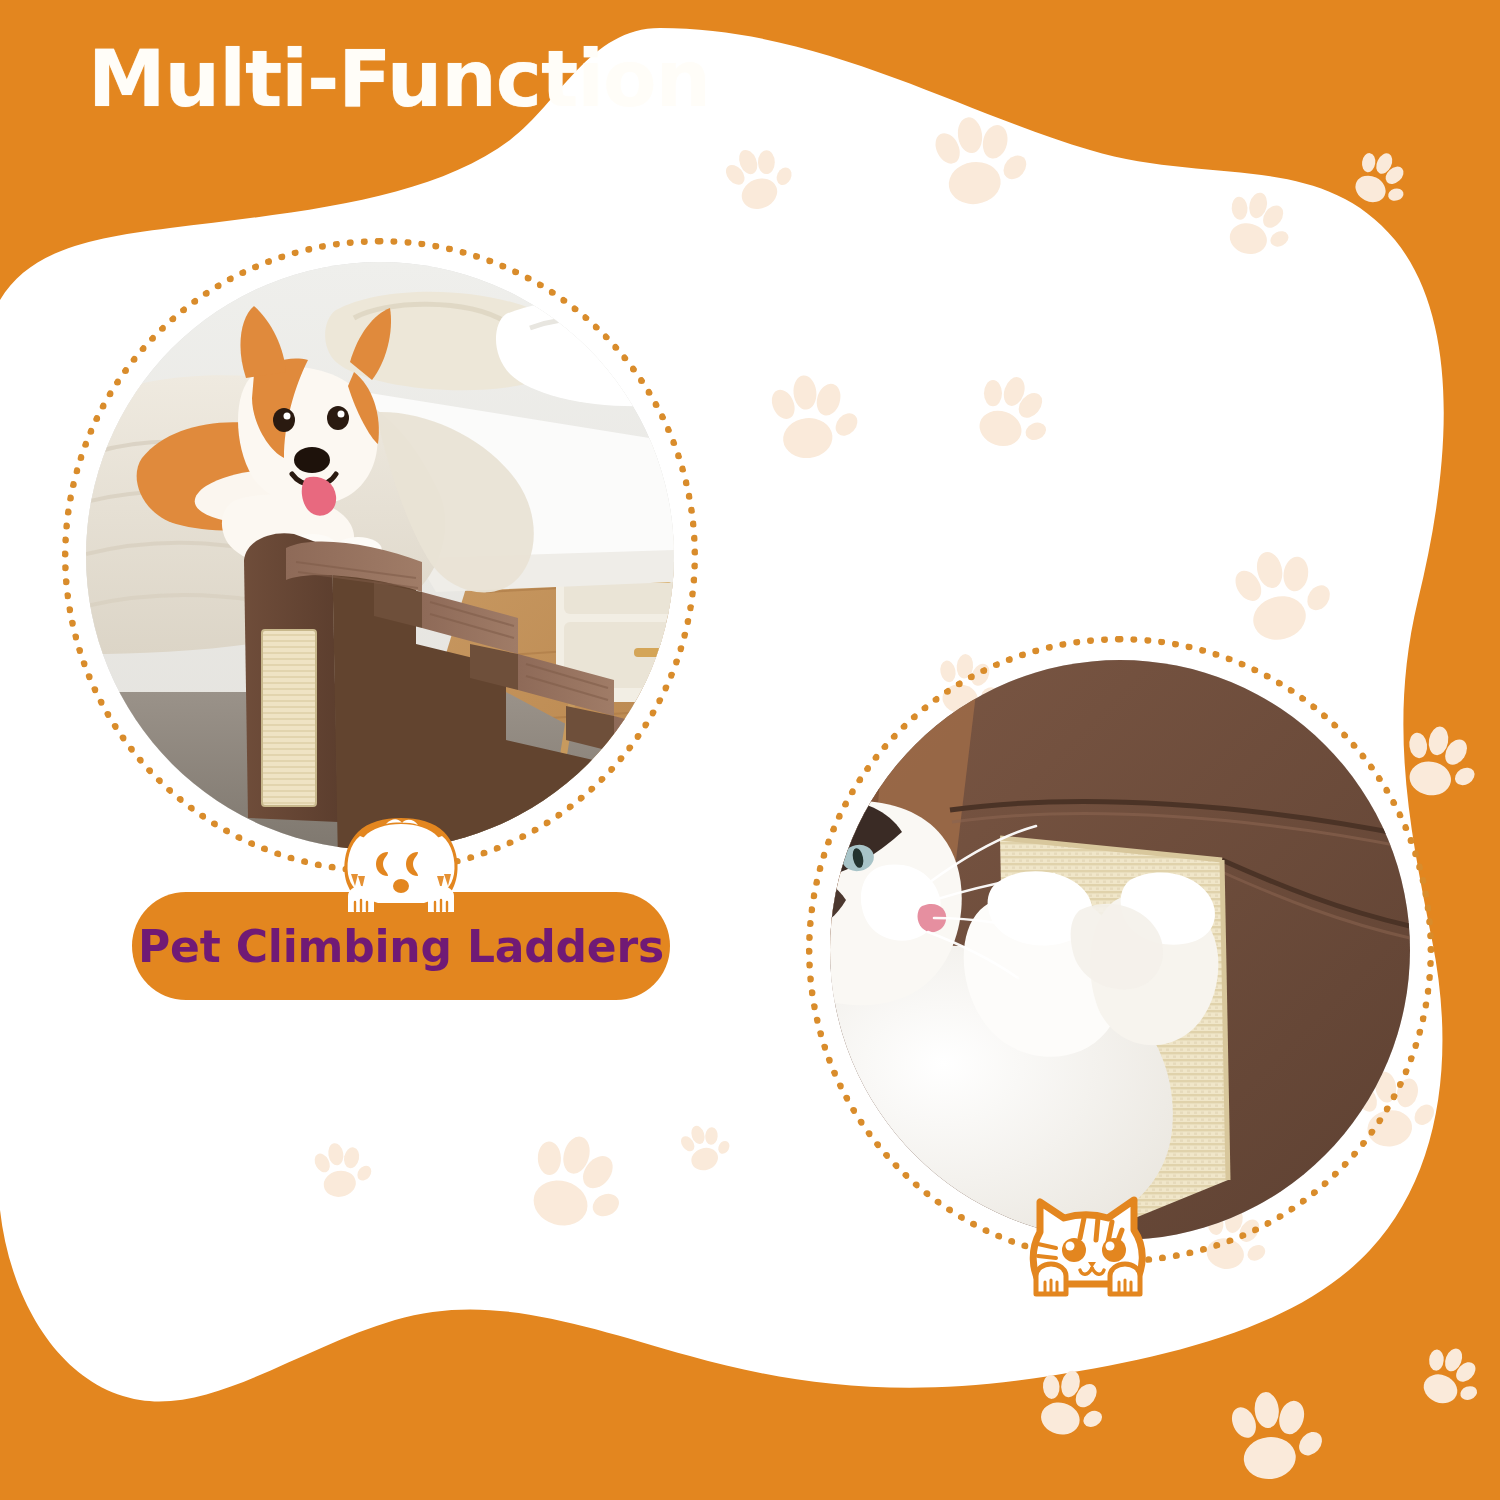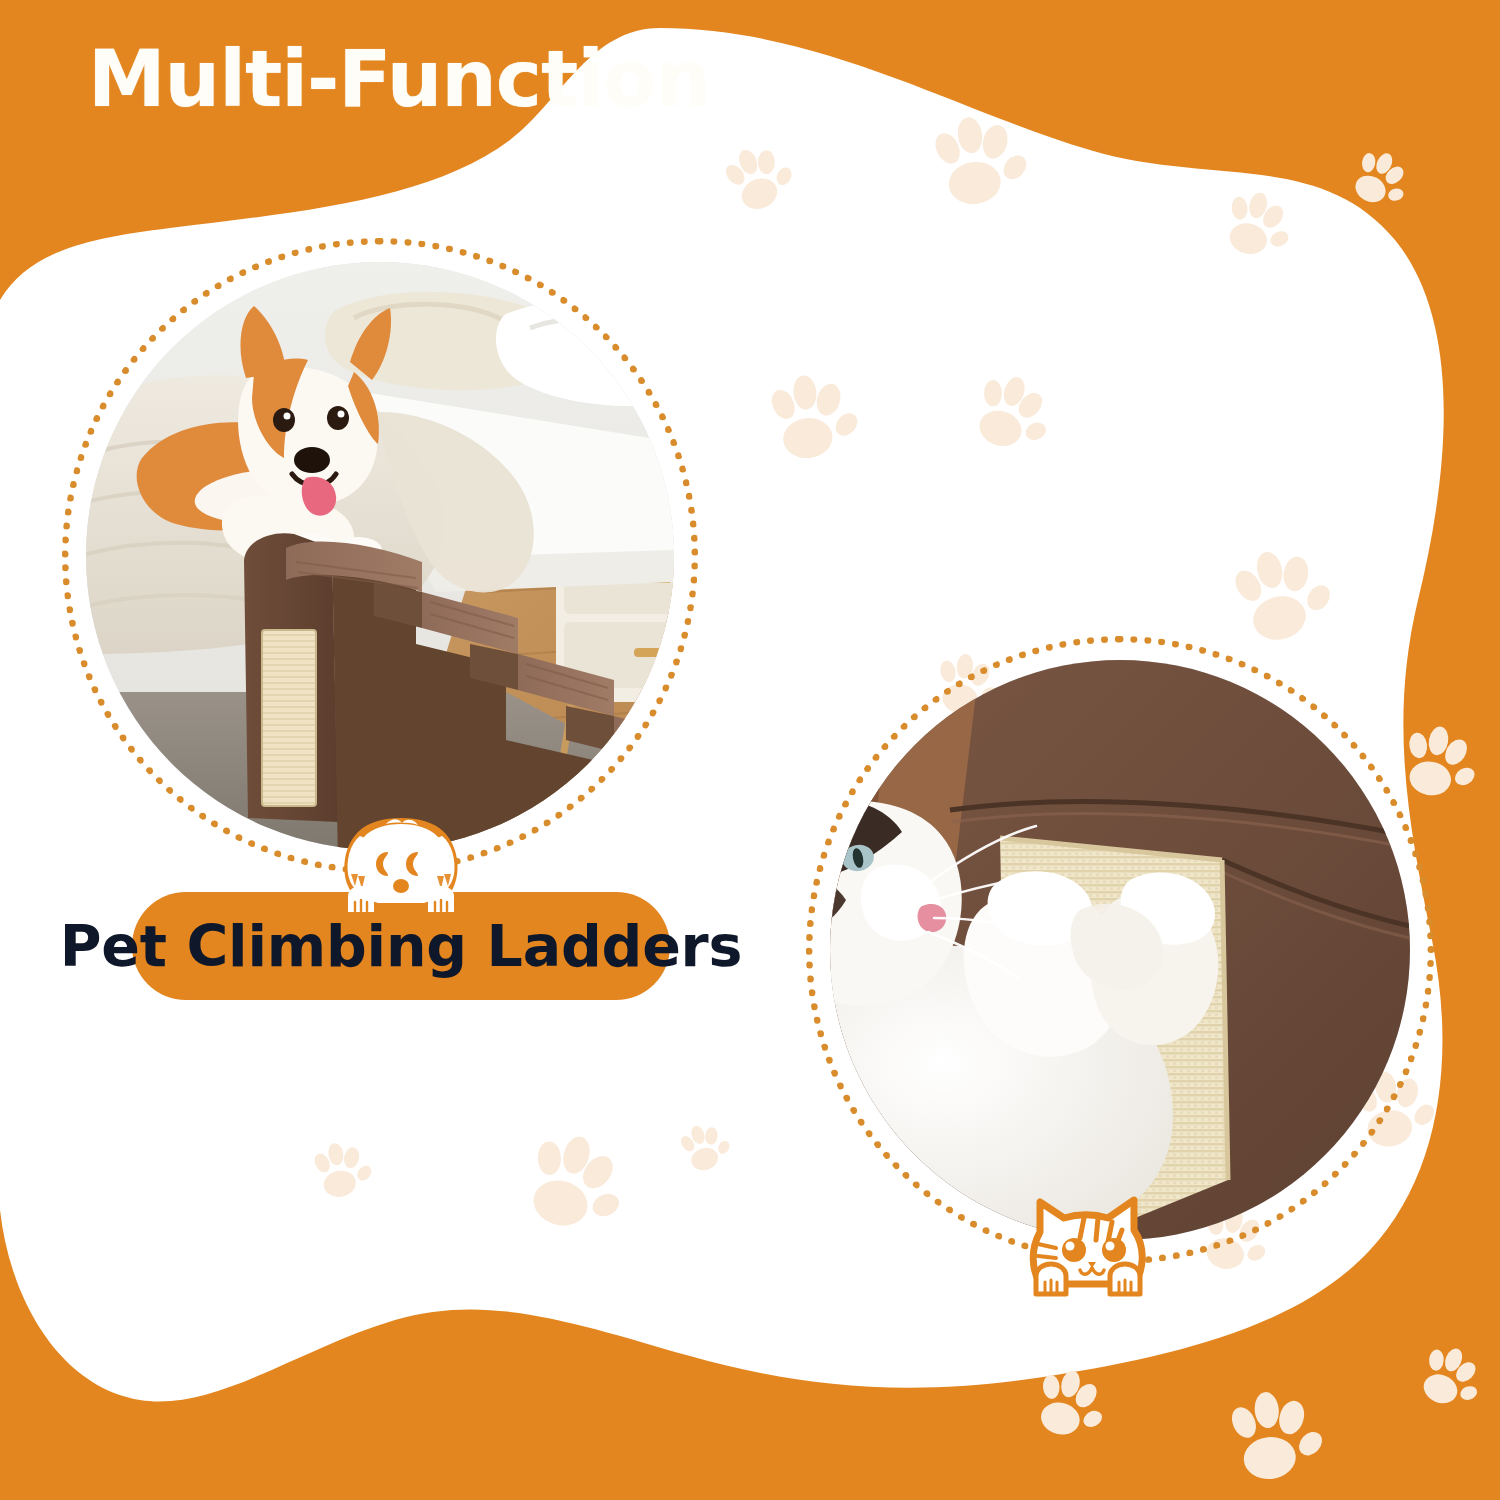--- a/index.html
+++ b/index.html
@@ -60,24 +60,24 @@
   .pill {
     position: absolute;
     background: #E3861F;
     border-radius: 70px;
     display: flex;
     align-items: center;
     justify-content: center;
     box-shadow: 0 0 0 9px #ffffff;
   }
   .pill-text {
-    color: #0f172a;
+    color: #701a75;
     font-family: "DejaVu Sans", sans-serif;
     font-weight: 700;
-    font-size: 57px;
+    font-size: 44px;
     letter-spacing: -0.2px;
     white-space: nowrap;
   }
   .pet-icon {
     position: absolute;
     z-index: 6;
   }
   .pet-icon svg { display:block; }
 </style>
 </head>

